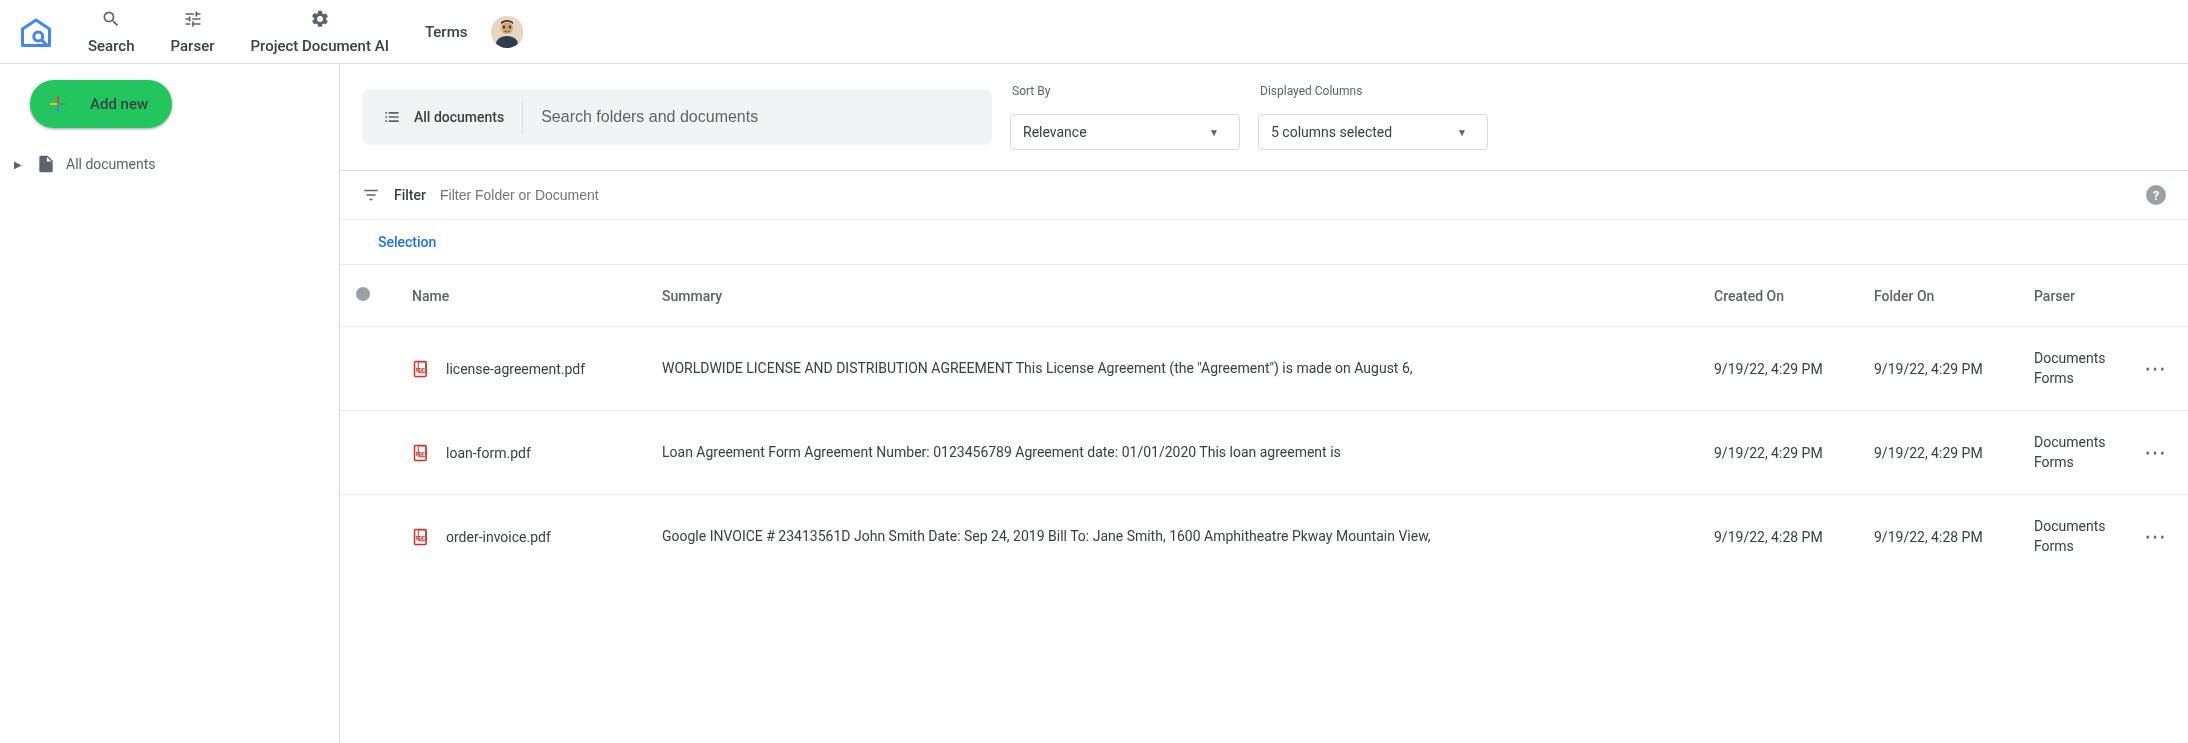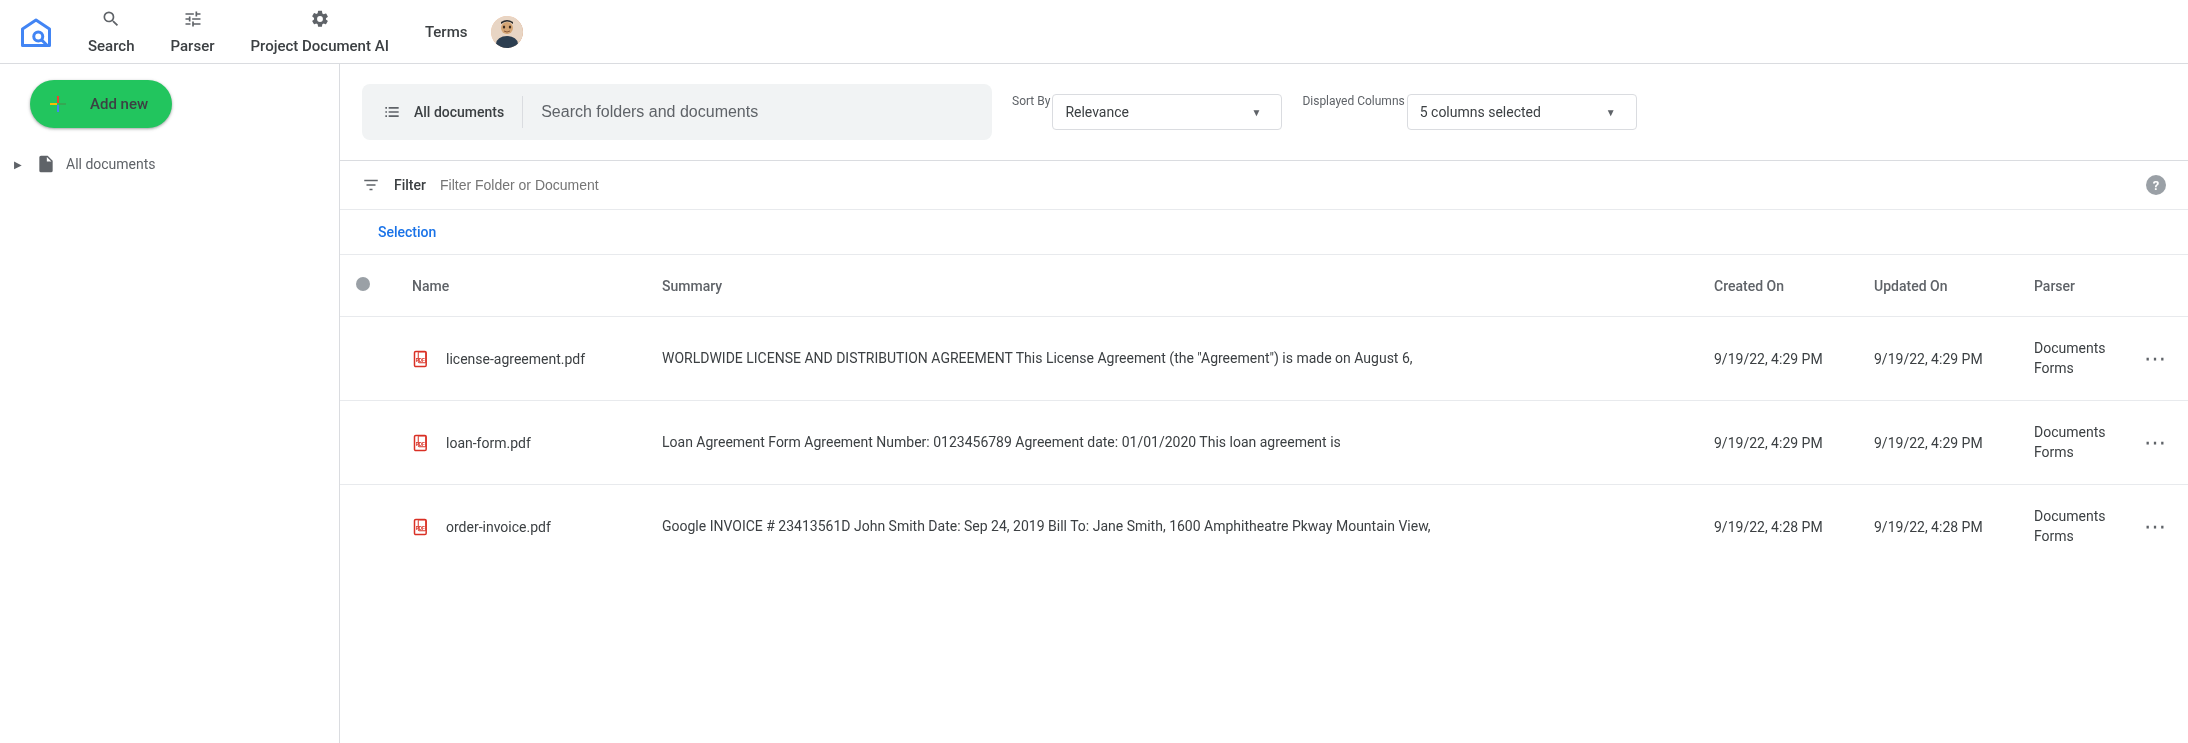--- a/index.html
+++ b/index.html
@@ -139,22 +139,22 @@
     font-size: 16px;
     padding: 0 18px;
     flex: 1;
     height: 100%;
     color: #3c4043;
   }
   .search-input::placeholder { color: #5f6368; }
 
   .select-group {
     display: flex;
-    flex-direction: row;
-    gap: 2px;
+    flex-direction: column;
+    gap: 16px;
   }
   .select-label {
     font-size: 12px;
     color: #5f6368;
     padding-left: 2px;
   }
   .select-box {
     display: flex;
     align-items: center;
     justify-content: space-between;
@@ -390,21 +390,21 @@
 
     <table class="doc-table">
       <thead>
         <tr>
           <th class="col-radio">
             <span class="radio-dot"></span>
           </th>
           <th class="col-name">Name</th>
           <th class="col-summary">Summary</th>
           <th class="col-created">Created On</th>
-          <th class="col-updated">Updated On</th>
+          <th class="col-updated">Folder On</th>
           <th class="col-parser">Parser</th>
           <th class="col-menu"></th>
         </tr>
       </thead>
       <tbody id="table-body">
           <tr>
     <td class="col-radio"></td>
     <td class="col-name">
       <div class="name-cell">
         <svg class="pdf-icon" viewBox="0 0 24 24">

